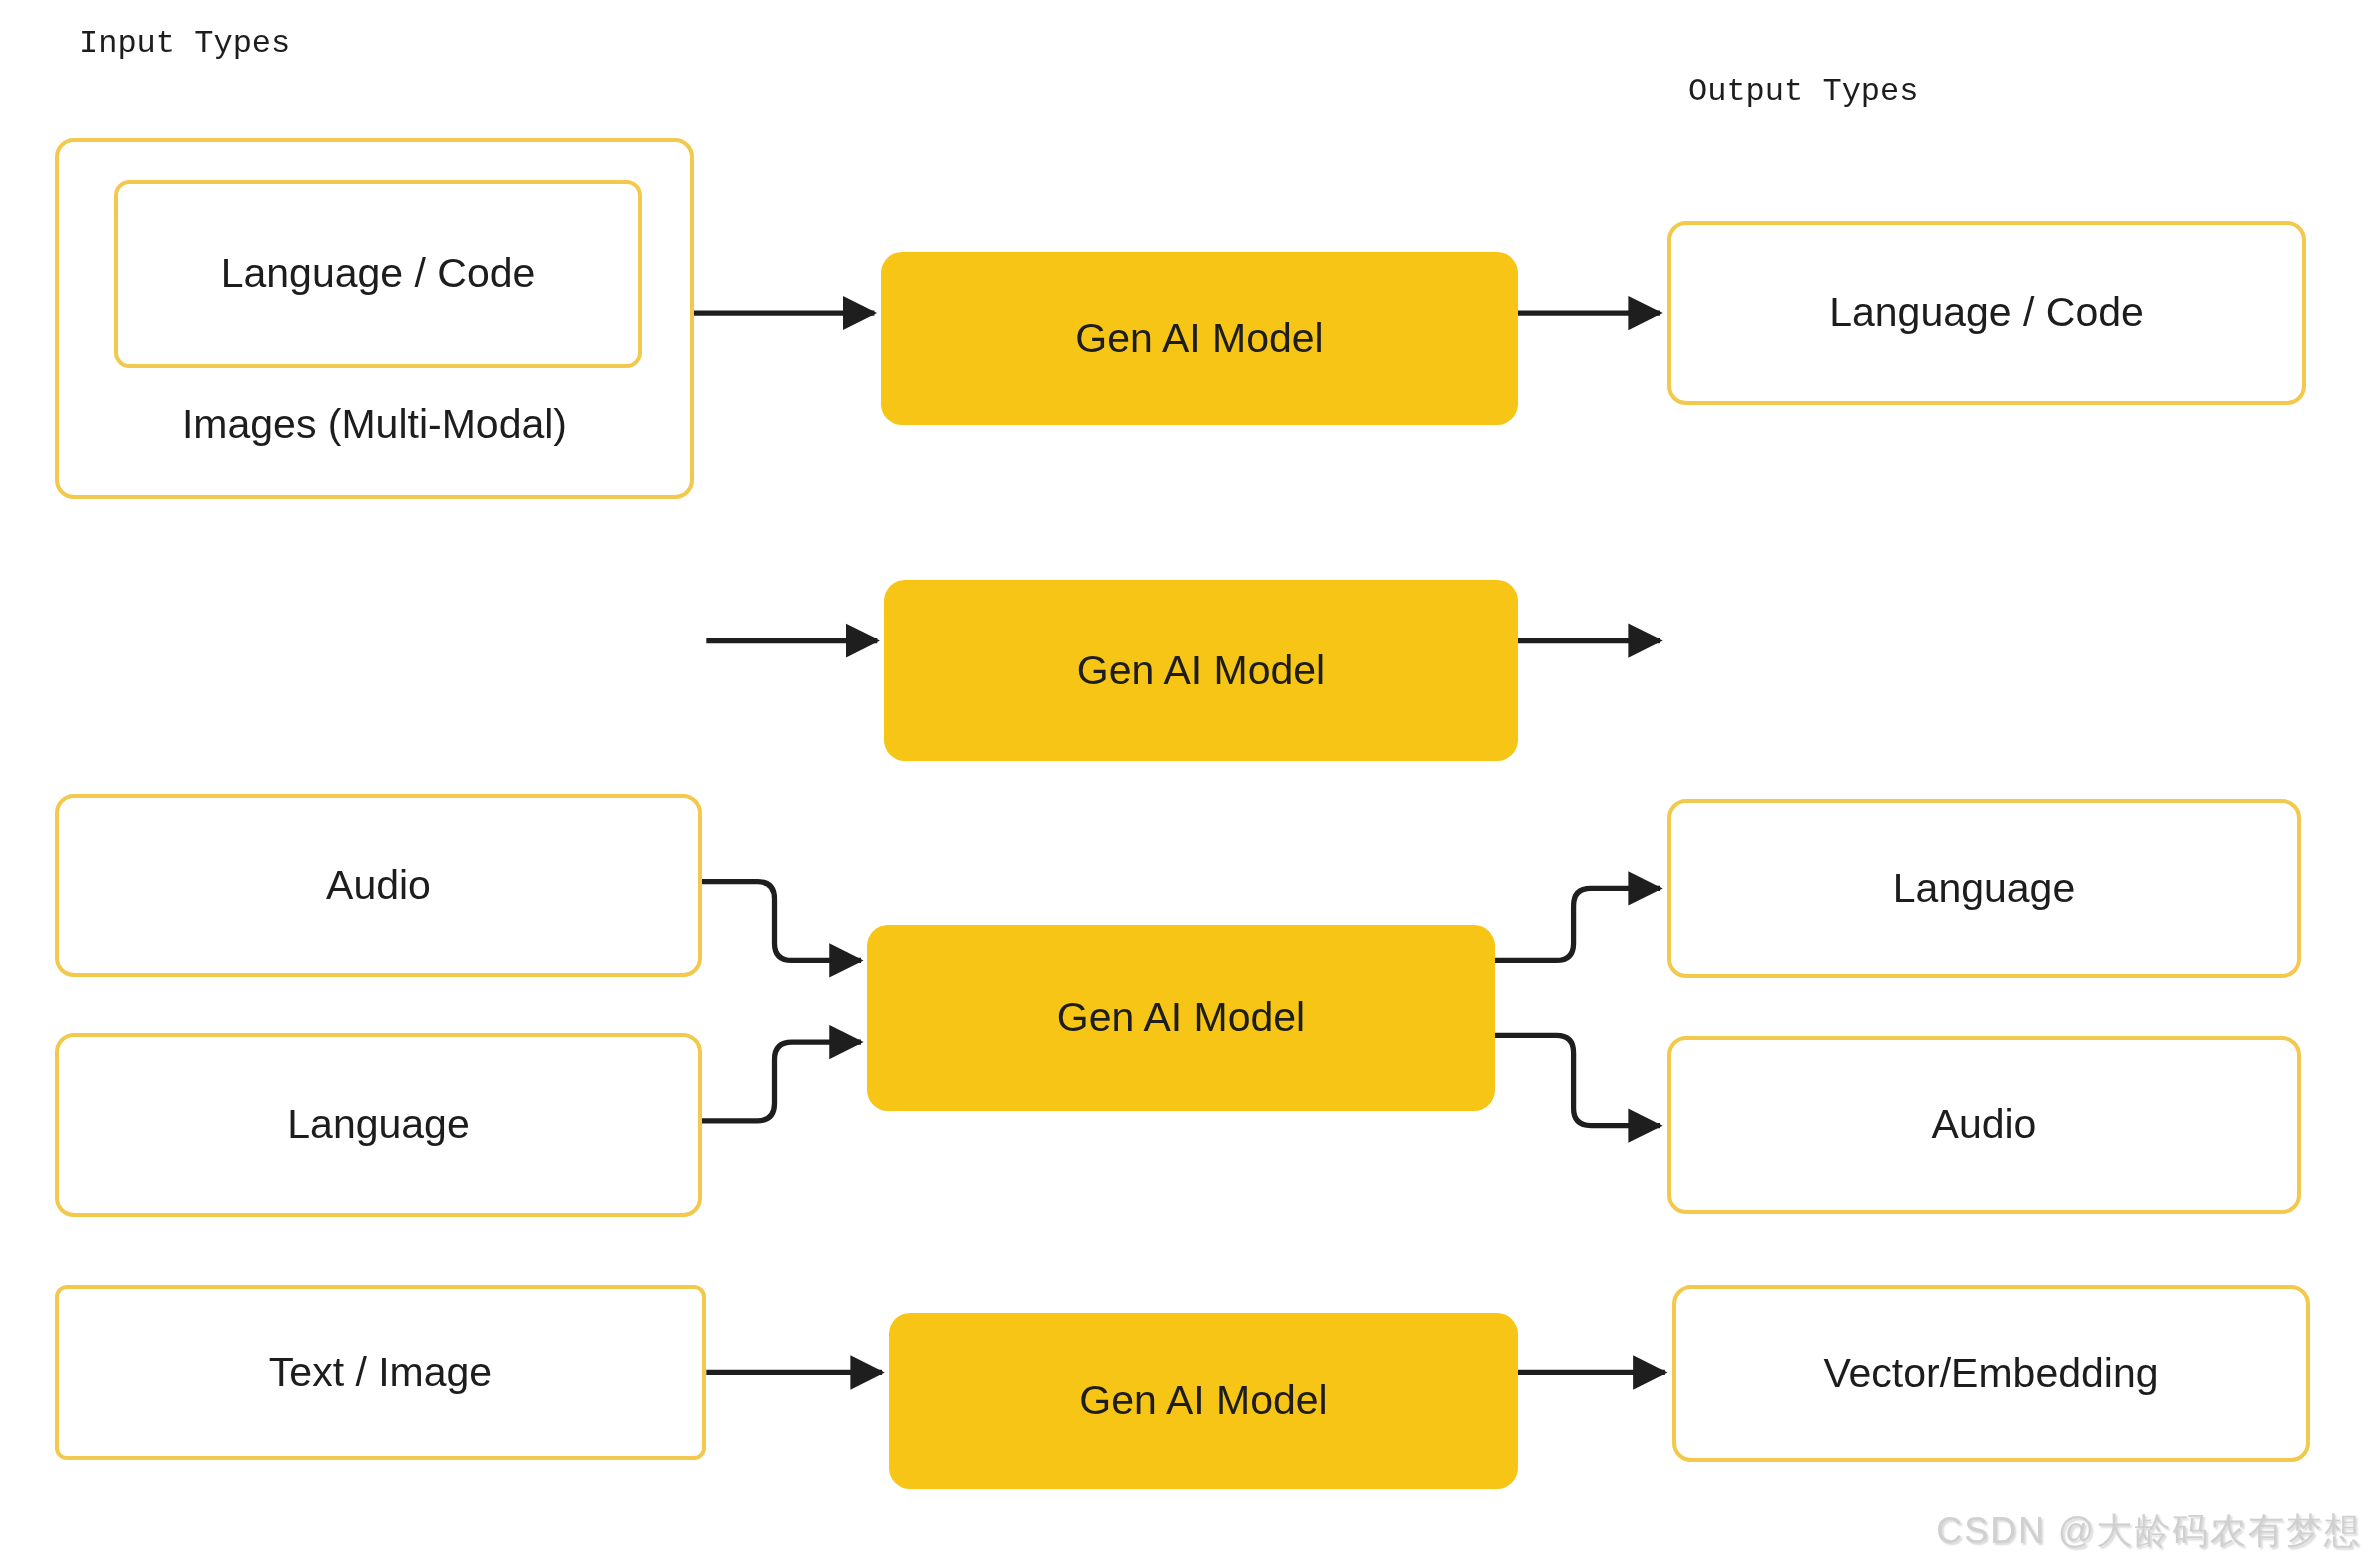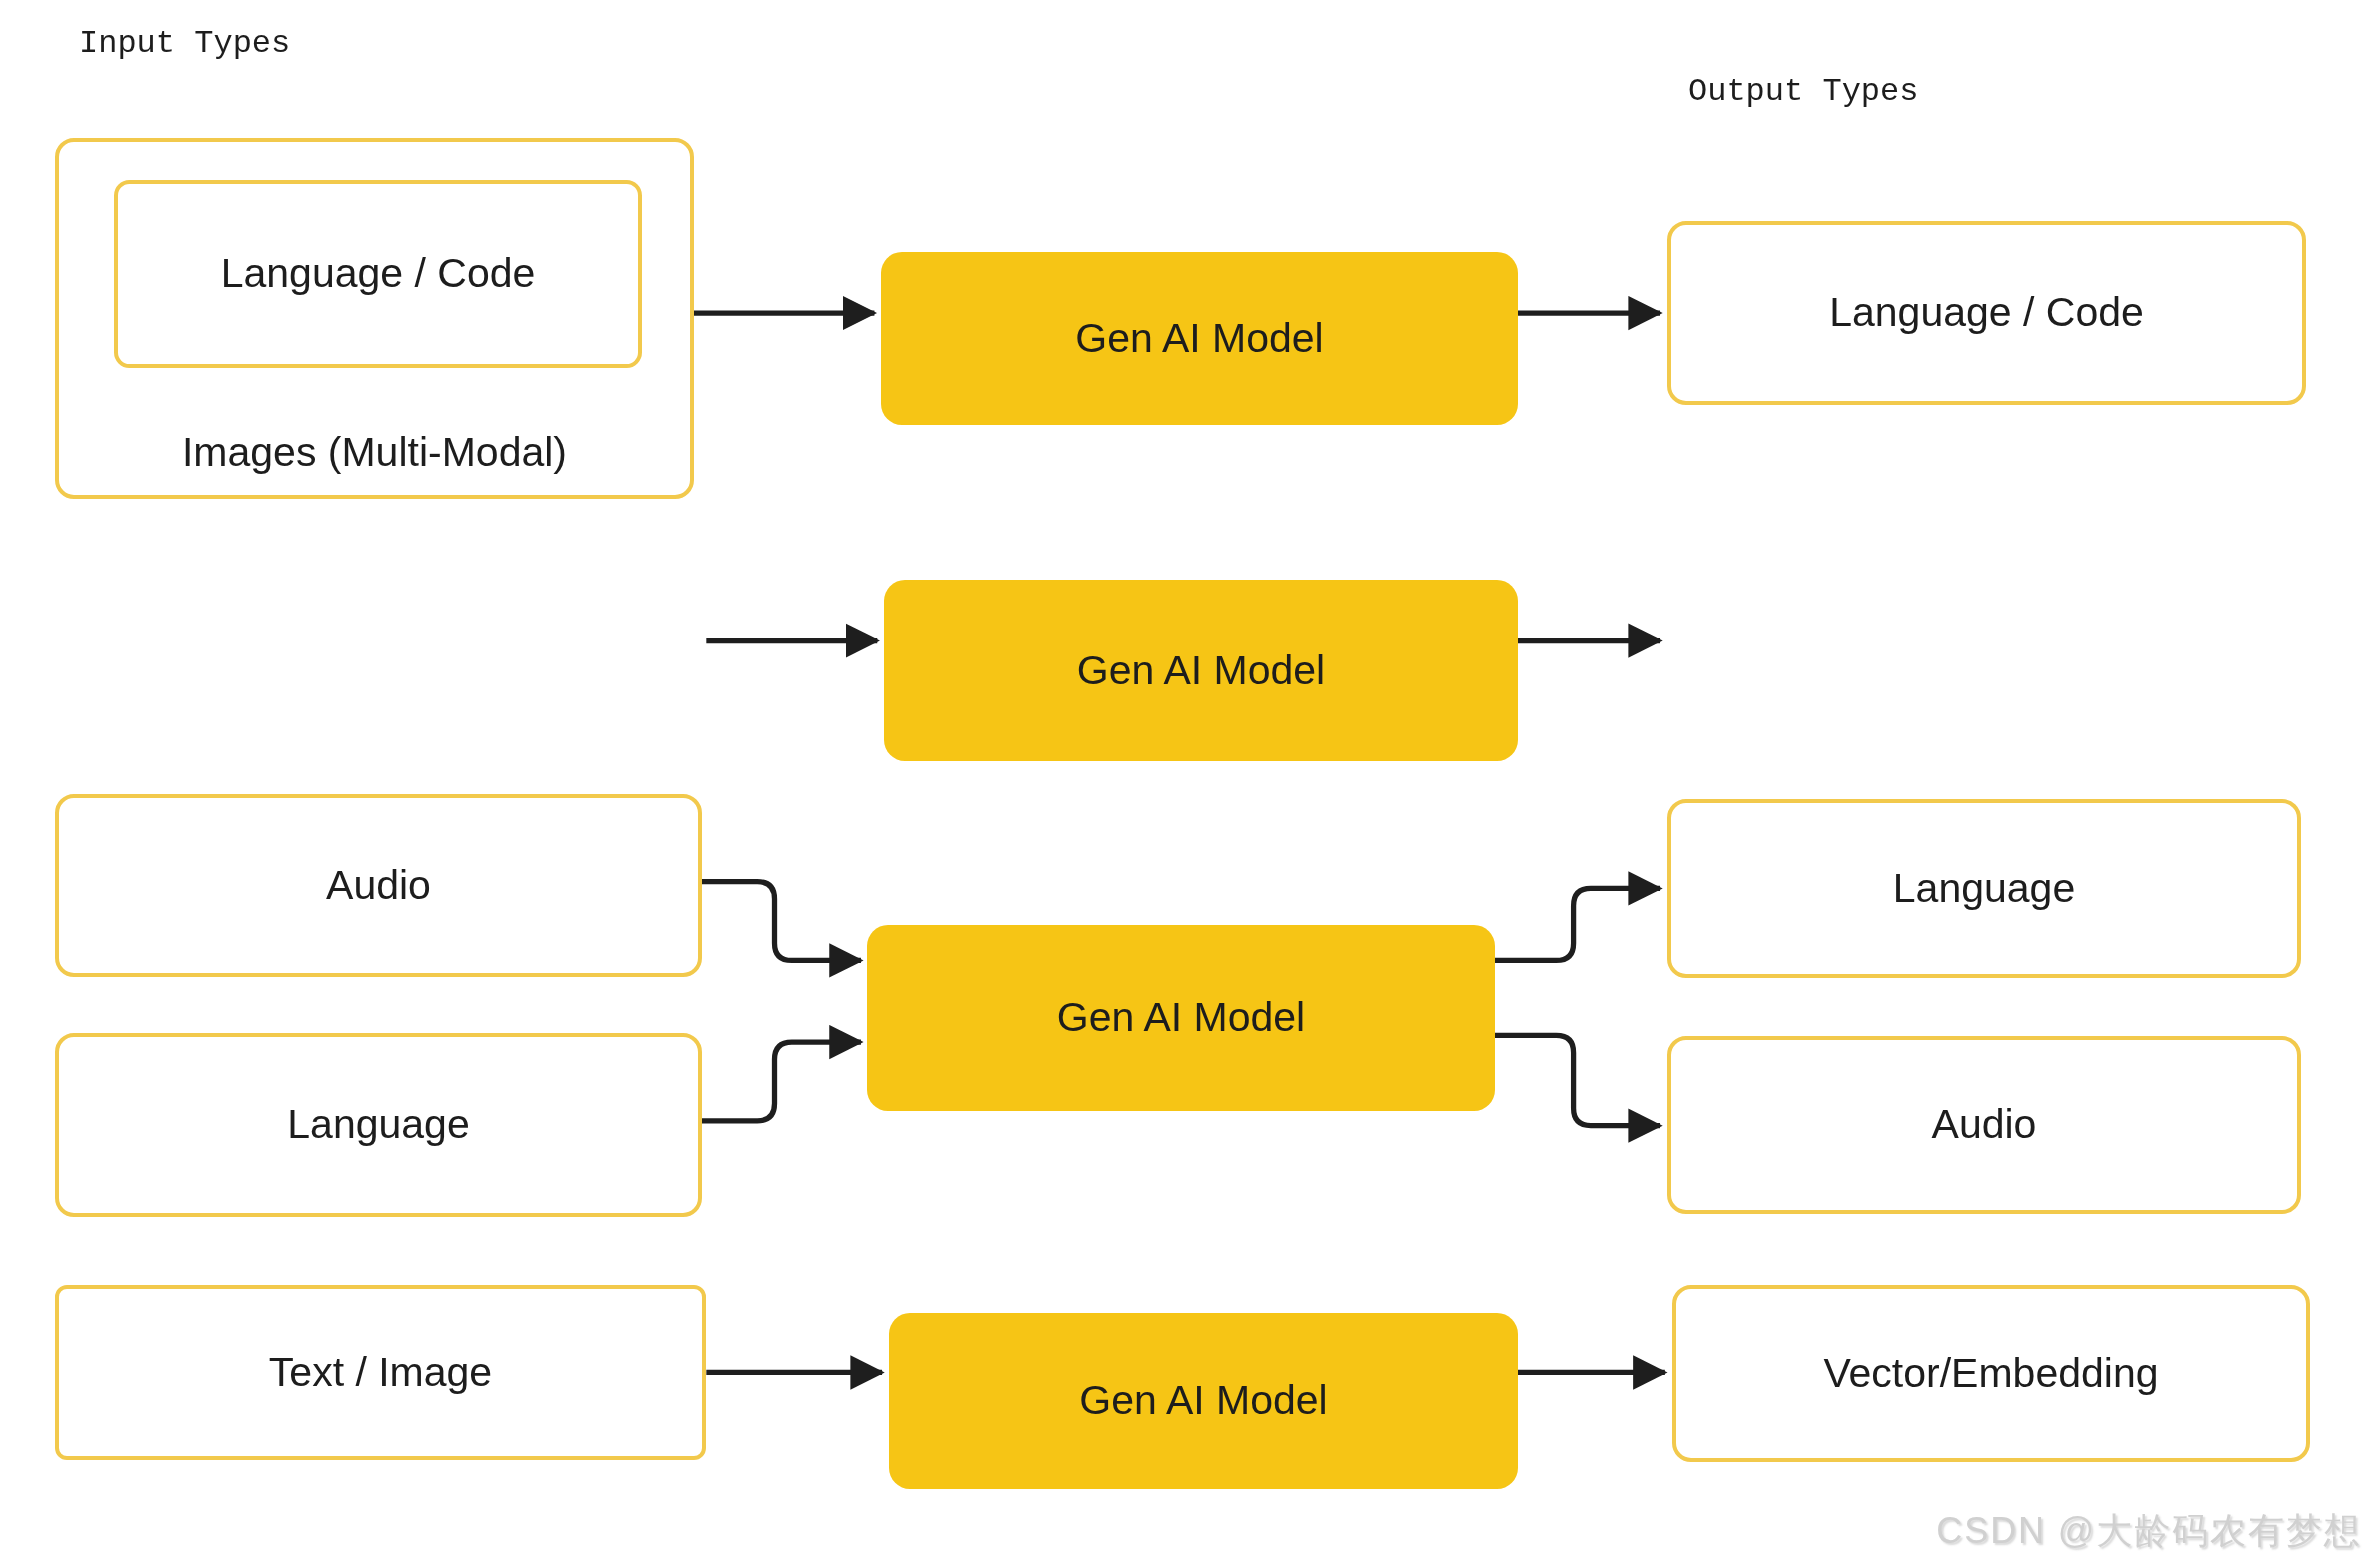--- a/index.html
+++ b/index.html
@@ -31,21 +31,21 @@
     box-sizing:border-box;font-size:41px;line-height:1.15;text-align:center;
   }
   .outline{background:#ffffff;border:4.8px solid var(--node-border);border-radius:19px;}
   .fill{background:var(--node-fill);border-radius:21px;margin-top:28px;}
   .group{display:block;}
   .inner{position:absolute;border-radius:15.4px;display:flex;align-items:center;justify-content:center;}
 
   
   #in1{left:55px;top:138px;width:639px;height:361px;}
   #in1-inner{left:55px;top:38px;width:528px;height:188px;}
-  #in1 .group-label{position:absolute;left:0;right:0;top:252px;height:61px;display:flex;align-items:center;justify-content:center;margin-top:28px;}
+  #in1 .group-label{position:absolute;left:0;right:0;top:252px;height:61px;display:flex;align-items:center;justify-content:center;}
   #g1{left:881px;top:224px;width:637px;height:173px;}
   #o1{left:1667px;top:221px;width:639px;height:184px;}
 
   
   #in2{left:55px;top:548px;width:651px;height:187px;}
   #g2{left:884px;top:552px;width:634px;height:181px;}
   #o2{left:1667px;top:549px;width:642px;height:181px;}
 
   
   #in3a{left:55px;top:794px;width:647px;height:183px;}

